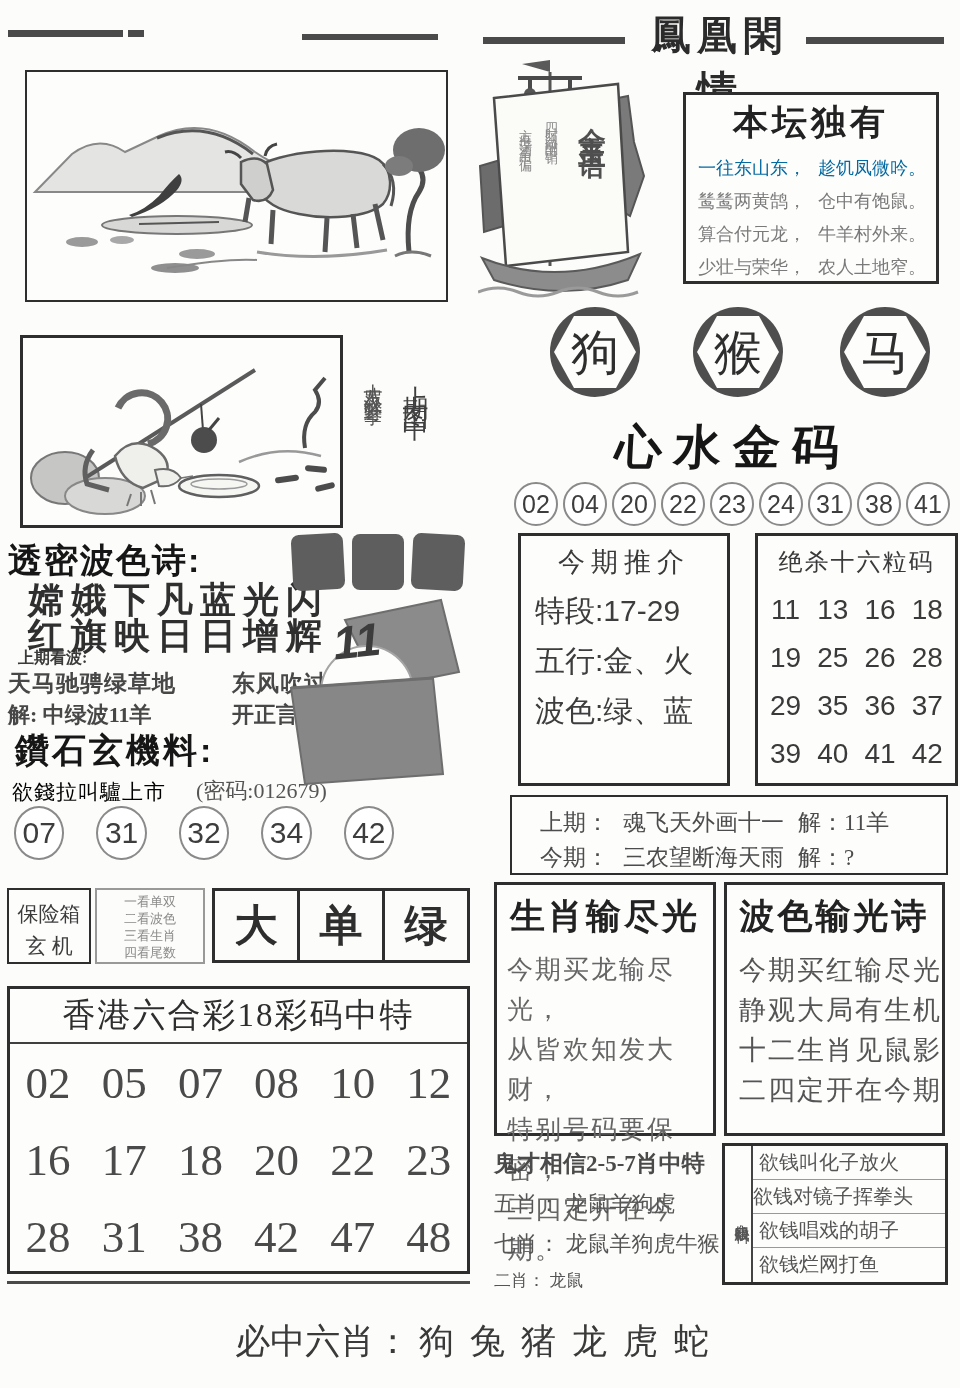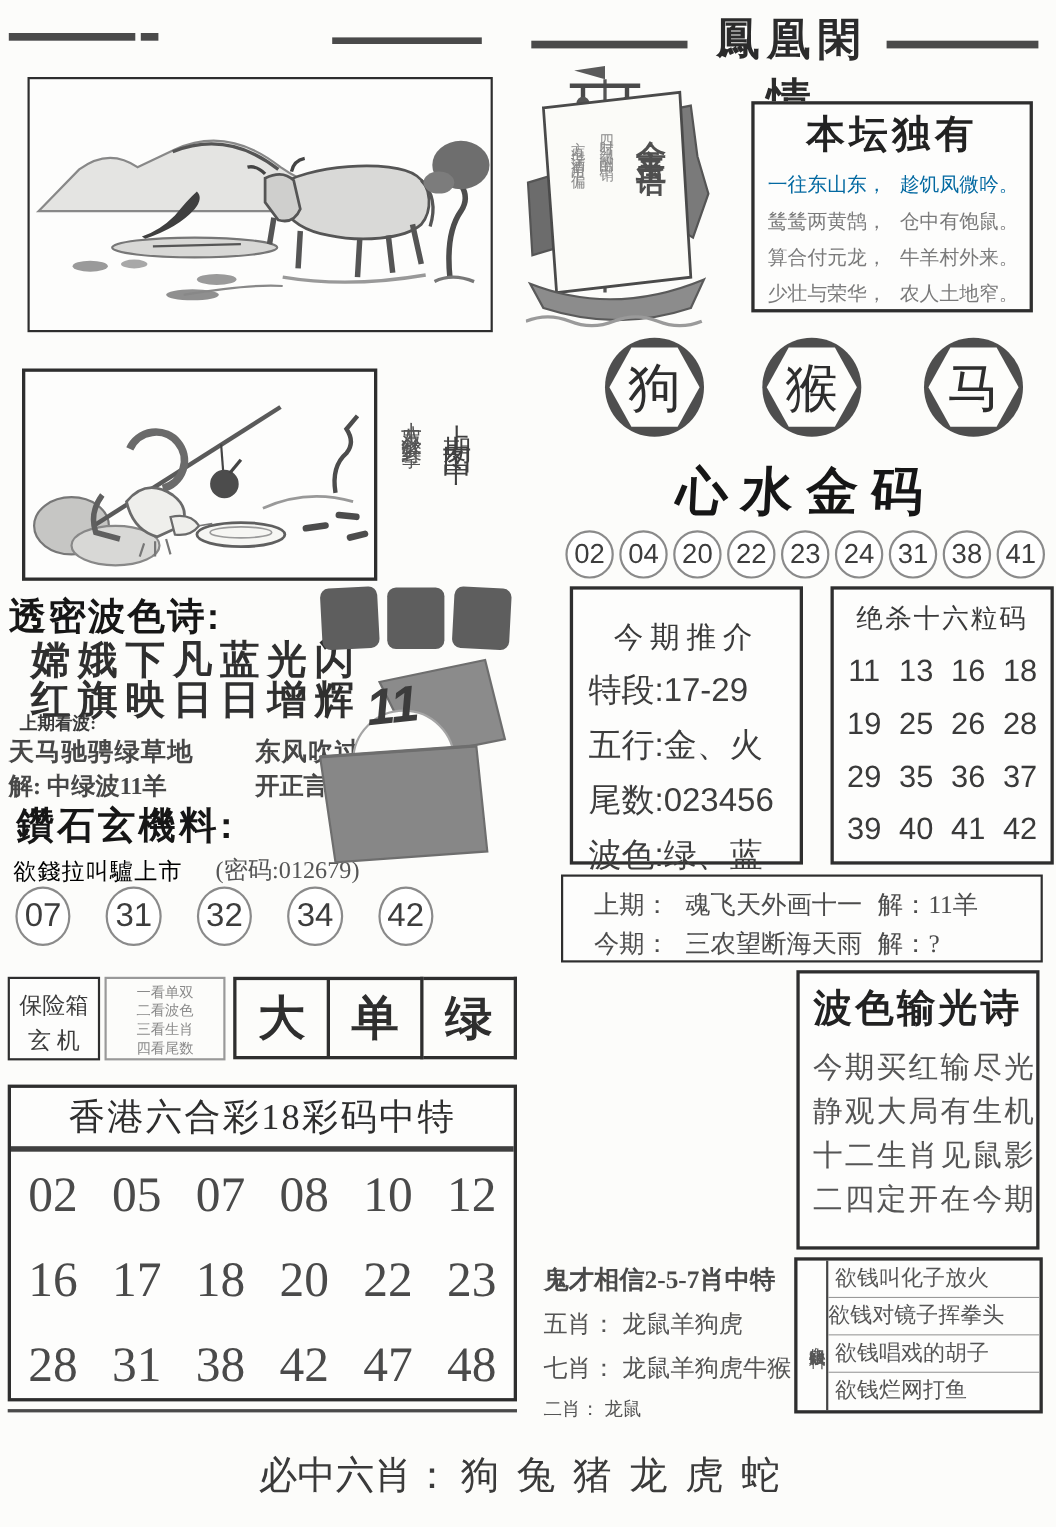--- a/index.html
+++ b/index.html
@@ -148,25 +148,24 @@
     <span class="circle-num" style="width:40px;height:40px;font-size:25px;">20</span>
     <span class="circle-num" style="width:40px;height:40px;font-size:25px;">22</span>
     <span class="circle-num" style="width:40px;height:40px;font-size:25px;">23</span>
     <span class="circle-num" style="width:40px;height:40px;font-size:25px;">24</span>
     <span class="circle-num" style="width:40px;height:40px;font-size:25px;">31</span>
     <span class="circle-num" style="width:40px;height:40px;font-size:25px;">38</span>
     <span class="circle-num" style="width:40px;height:40px;font-size:25px;">41</span>
   </div>
 
   <div class="abs frame" style="left:518px;top:533px;width:212px;height:253px;border-width:3px;">
-    <div class="box-title" style="font-size:27px;margin-top:25px;letter-spacing:6px;font-weight:400;color:#3a3a3a;">今期推介</div>
+    <div class="box-title" style="font-size:27px;margin-top:8px;letter-spacing:6px;font-weight:400;color:#3a3a3a;">今期推介</div>
     <div style="padding:6px 0 0 14px;font-size:30px;color:#3d3d3d;line-height:50px;font-family:'Liberation Sans',sans-serif;">
       <div>特段:17-29</div>
       <div>五行:金、火</div>
-      <div>尾数:023456</div>
       <div>波色:绿、蓝</div>
     </div>
   </div>
 
   <div class="abs frame" style="left:742px;top:533px;width:203px;height:253px;border-width:3px;margin-left:13px;">
     <div class="box-title" style="font-size:24px;margin-top:10px;letter-spacing:2px;font-weight:400;color:#3a3a3a;">绝杀十六粒码</div>
     <div style="display:flex;flex-wrap:wrap;padding:8px 4px 0 4px;font-size:28px;line-height:48px;" class="gridnum">
       <span class="cell16">11</span>
       <span class="cell16">13</span>
       <span class="cell16">16</span>
@@ -192,20 +191,29 @@
       <span>魂飞天外画十一</span>
       <span>解：11羊</span>
     </div>
     <div style="display:flex;gap:14px;font-size:23px;color:#4c4c4c;padding:4px 0 0 28px;">
       <span>今期：</span>
       <span>三农望断海天雨</span>
       <span>解：?</span>
     </div>
   </div>
 
+  <div class="abs frame" style="left:494px;top:882px;width:222px;height:254px;border-width:3px;">
+    <div class="box-title" style="font-size:35px;margin-top:8px;letter-spacing:3px;">生肖输尽光</div>
+    <div style="padding:10px 0 0 10px;font-size:26px;line-height:40px;" class="poemline">
+      <div>今期买龙输尽光，</div>
+      <div>从皆欢知发大财，</div>
+      <div>特别号码要保密，</div>
+      <div>三四定开在今期。</div>
+    </div>
+  </div>
 
   <div class="abs frame" style="left:724px;top:882px;width:221px;height:254px;border-width:3px;">
     <div class="box-title" style="font-size:35px;margin-top:8px;letter-spacing:3px;">波色输光诗</div>
     <div style="padding:10px 0 0 12px;font-size:27px;line-height:40px;color:#555;letter-spacing:2px;">
       <div>今期买红输尽光</div>
       <div>静观大局有生机</div>
       <div>十二生肖见鼠影</div>
       <div>二四定开在今期</div>
     </div>
   </div>
@@ -282,21 +290,21 @@
     <div style="font-size:13px;color:#8a8a8a;line-height:17px;">三看生肖</div>
     <div style="font-size:13px;color:#8a8a8a;line-height:17px;">四看尾数</div>
   </div>
   <div class="abs" style="left:212px;top:888px;width:258px;height:75px;display:flex;">
     <div style="flex:1;border:3px solid #2e2e2e;box-sizing:border-box;display:flex;align-items:center;justify-content:center;font-size:43px;font-weight:700;color:#2e2e2e;">大</div>
     <div style="flex:1;border:3px solid #2e2e2e;border-left:none;box-sizing:border-box;display:flex;align-items:center;justify-content:center;font-size:43px;font-weight:700;color:#2e2e2e;">单</div>
     <div style="flex:1;border:3px solid #2e2e2e;border-left:none;box-sizing:border-box;display:flex;align-items:center;justify-content:center;font-size:43px;font-weight:700;color:#2e2e2e;">绿</div>
   </div>
 
   <div class="abs frame" style="left:7px;top:986px;width:463px;height:288px;border-width:3px;">
-    <div style="height:53px;border-bottom:5px solid #404040;display:flex;align-items:center;justify-content:center;font-size:33px;letter-spacing:2px;color:#2e2e2e;">香港六合彩18彩码中特</div>
+    <div style="height:53px;border-bottom:2px solid #404040;display:flex;align-items:center;justify-content:center;font-size:33px;letter-spacing:2px;color:#2e2e2e;">香港六合彩18彩码中特</div>
     <div class="row6 seriftxt" style="height:77px;font-size:45px;color:#4a4a4a;">
       <span>02</span>
       <span>05</span>
       <span>07</span>
       <span>08</span>
       <span>10</span>
       <span>12</span>
     </div>
     <div class="row6 seriftxt" style="height:77px;font-size:45px;color:#4a4a4a;">
       <span>16</span>

